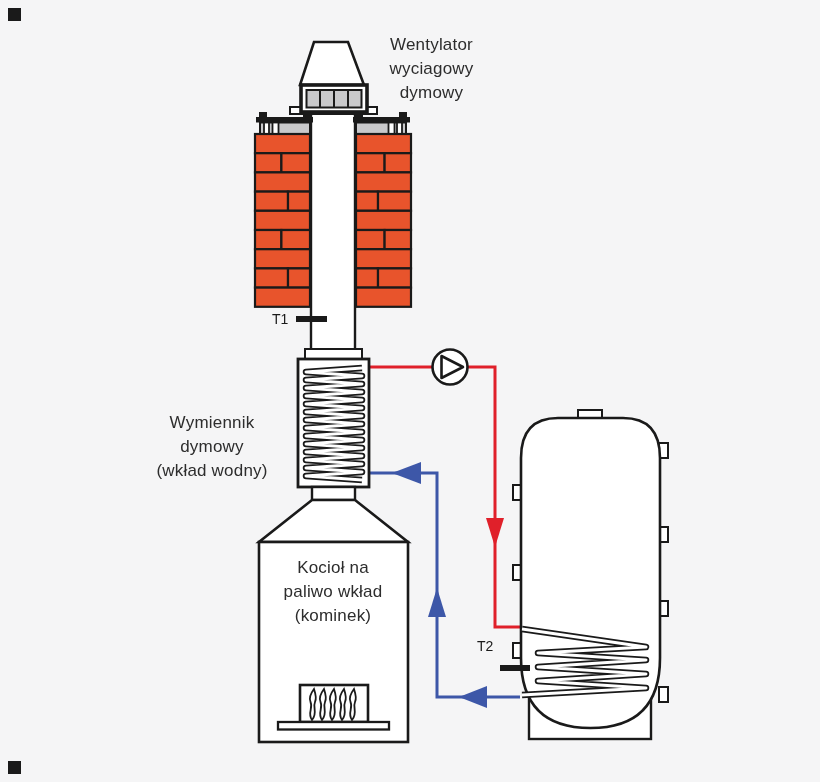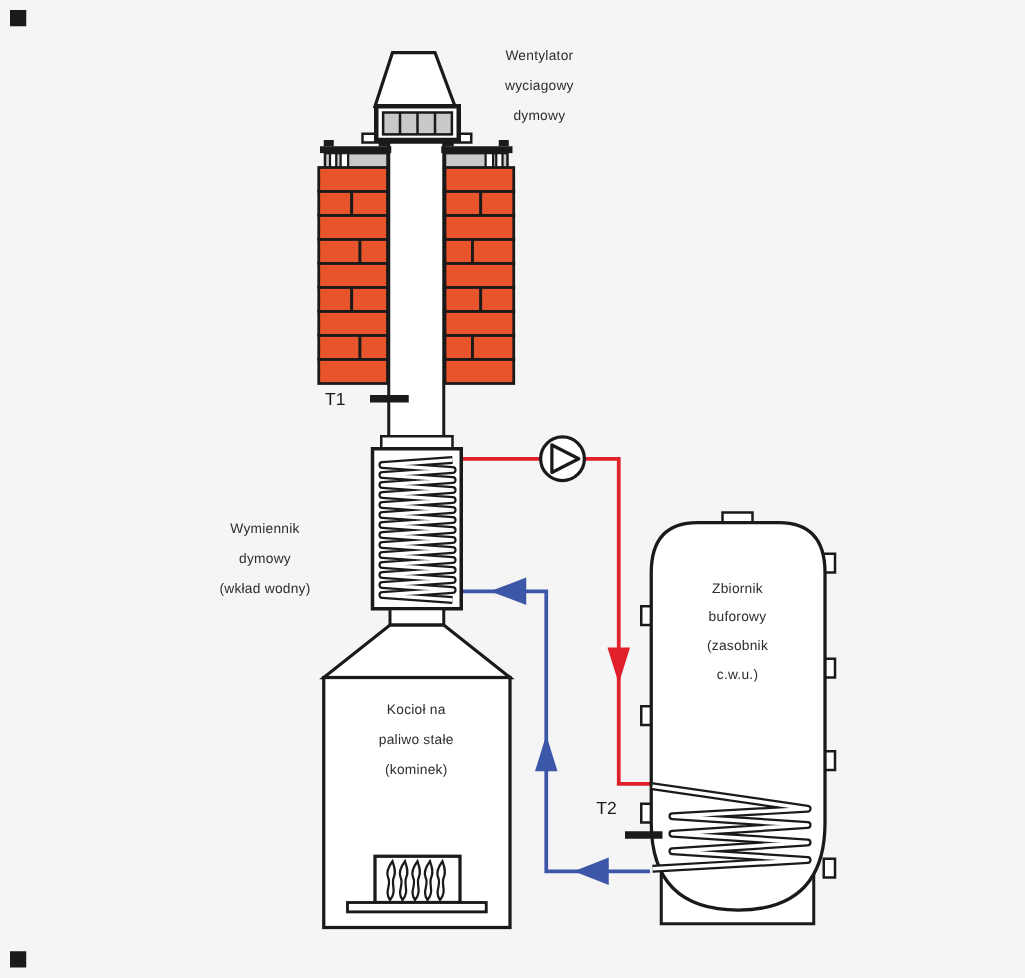--- a/index.html
+++ b/index.html
@@ -15,21 +15,21 @@
   .inkfill{fill:var(--outline);stroke:none;}
   .metal{fill:var(--metal);stroke:var(--outline);stroke-width:2;}
   .hot{fill:none;stroke:var(--hot-pipe);stroke-width:3;}
   .cold{fill:none;stroke:var(--cold-pipe);stroke-width:3;}
   .hotfill{fill:var(--hot-pipe);stroke:none;}
   .coldfill{fill:var(--cold-pipe);stroke:none;}
   .pipe-outer{fill:none;stroke:var(--outline);stroke-width:6.5;stroke-linejoin:round;}
   .pipe-inner{fill:none;stroke:#ffffff;stroke-width:3;stroke-linejoin:round;}
   #bricks rect{fill:var(--brick);stroke:var(--outline);stroke-width:2.2;}
   .label{position:absolute;white-space:pre-line;text-align:center;color:var(--text);
-         font-size:11px;line-height:24px;letter-spacing:0.2px;}
+         font-size:17px;line-height:24px;letter-spacing:0.2px;}
   .sensor{position:absolute;color:var(--outline);font-size:14px;line-height:14px;}
 </style>
 </head>
 <body>
 
 <div id="stage">
   <svg width="820" height="782" viewBox="0 0 820 782">
     <defs>
       <path id="flame" d="M0,31 C-5,24 1.5,19 -1.5,13 C-3.5,8.5 -1,4 2,0 C3.5,4.5 5,9 3,13 C0.5,18.5 6,24 0,31 Z" style="fill:#fff;stroke:var(--outline);stroke-width:1.8"></path>
     </defs>
@@ -157,21 +157,17 @@
     </g>
   </svg>
 
   <div class="label" style="left:374px;top:33px;width:115px;">Wentylator
 wyciagowy
 dymowy</div>
   <div class="label" style="left:128px;top:411px;width:168px;">Wymiennik
 dymowy
 (wkład wodny)</div>
   <div class="label" style="left:256px;top:556px;width:154px;">Kocioł na
-paliwo stałe
+paliwo wkład
 (kominek)</div>
-  <div class="label" style="left:519px;top:460px;width:142px;line-height:23px;">Zbiornik
-buforowy
-(zasobnik
-c.w.u.)</div>
-  <div class="sensor" style="left:260px;top:312px;">T1</div>
+  <div class="sensor" style="left:272px;top:312px;">T1</div>
   <div class="sensor" style="left:477px;top:639px;">T2</div>
 </div>
 
 </body></html>

